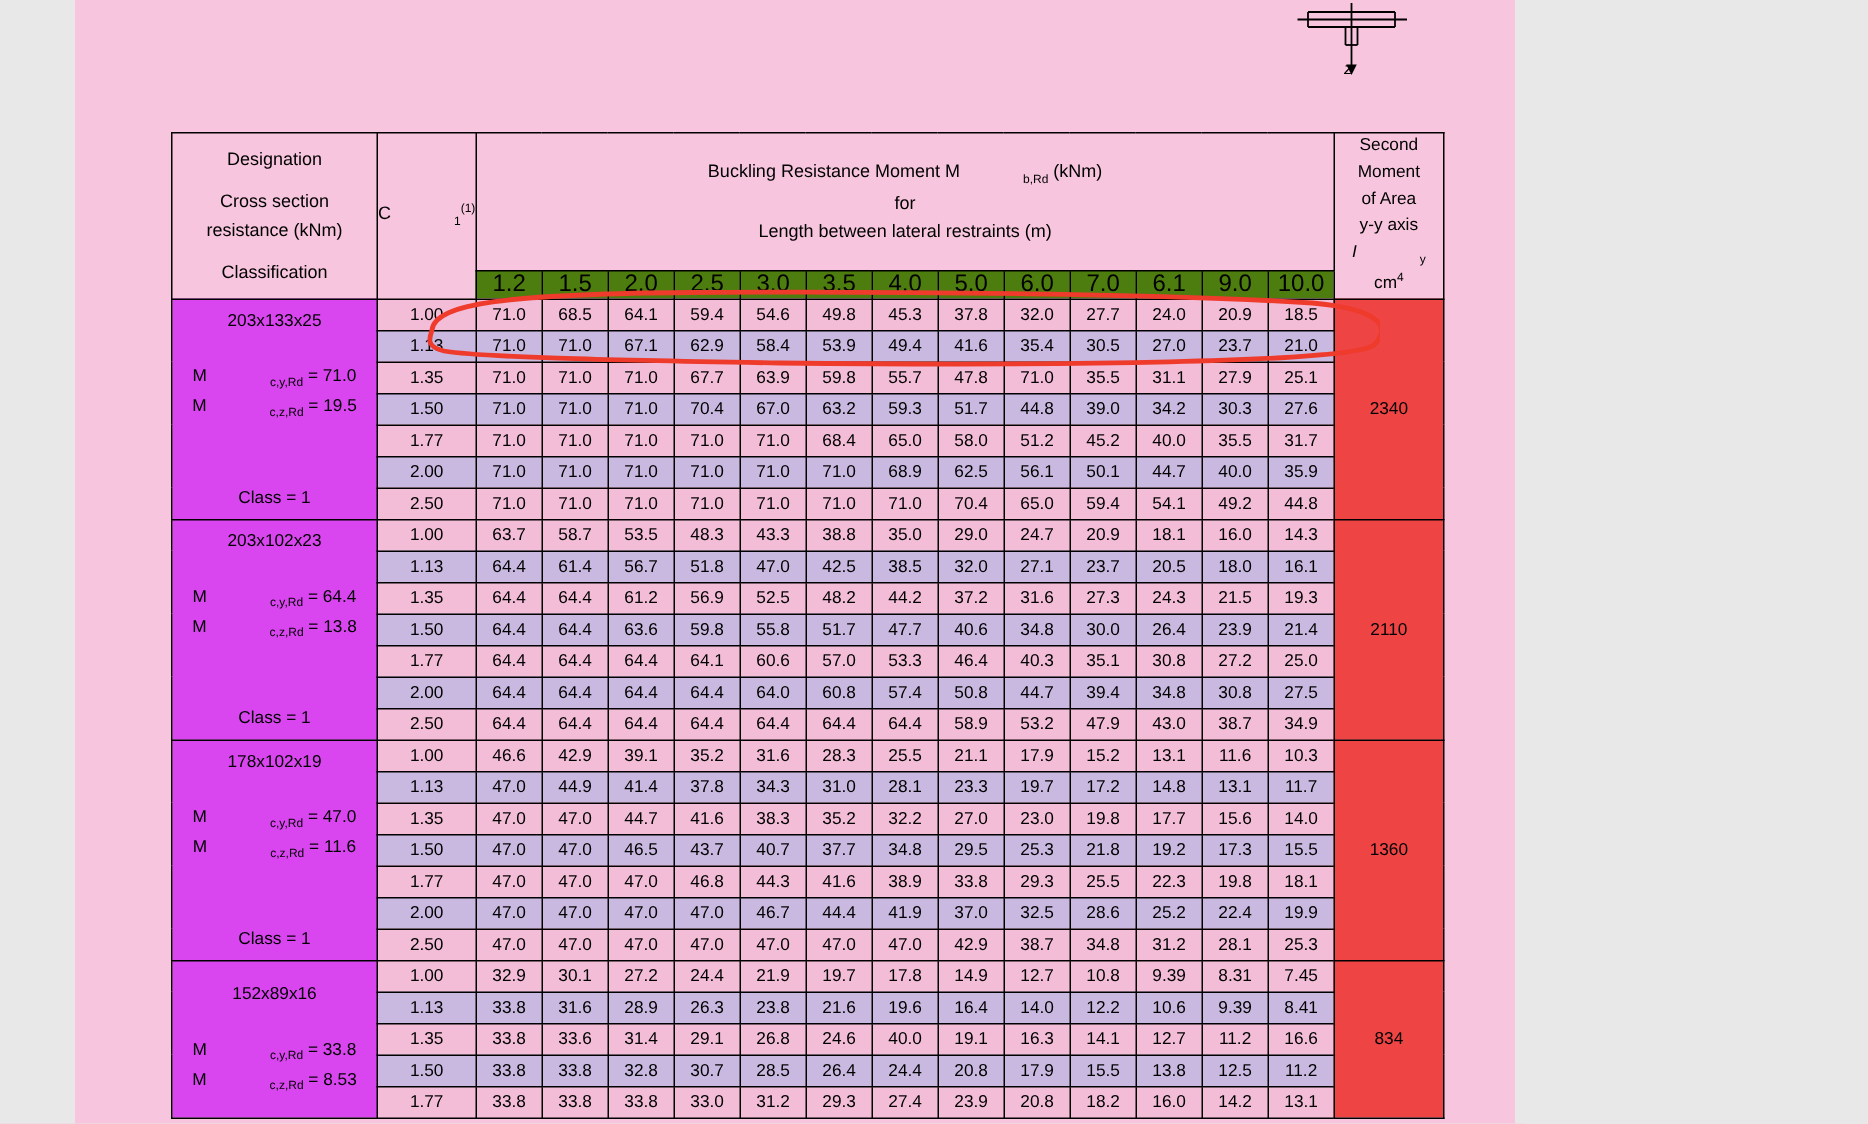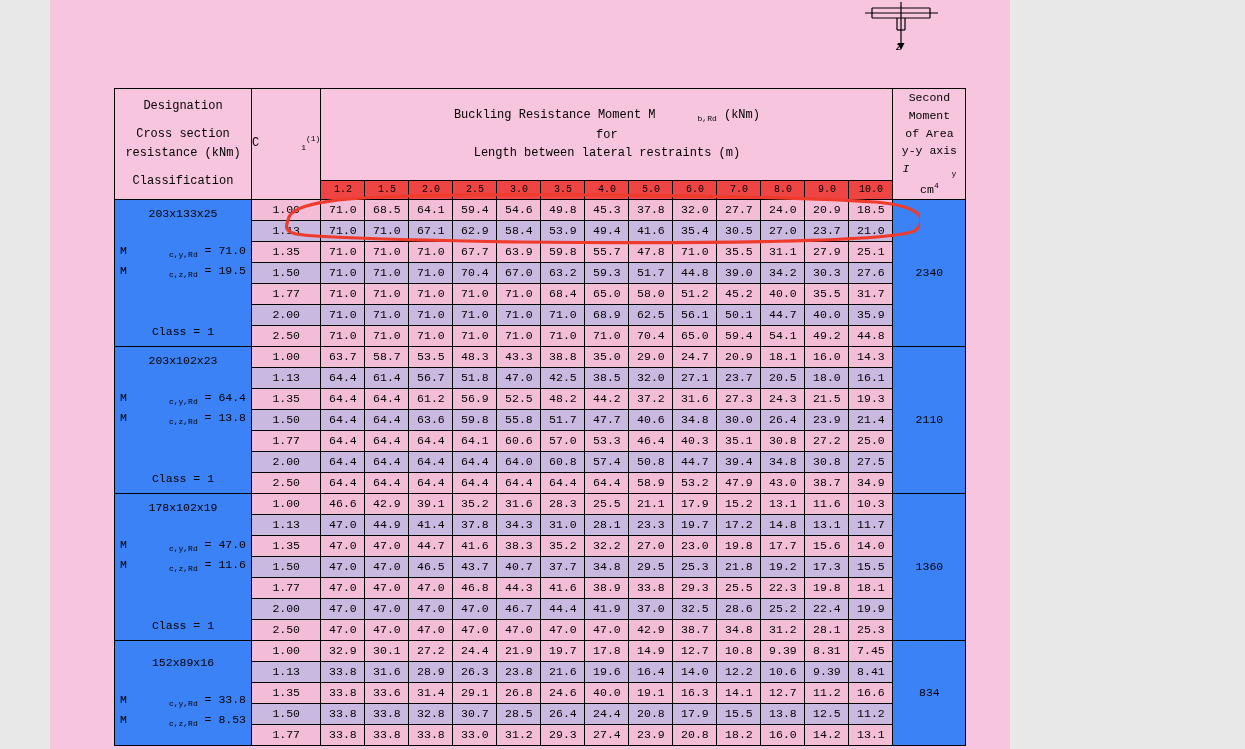--- a/index.html
+++ b/index.html
@@ -35,63 +35,62 @@
     font-style: italic;
     color: #000;
   }
   table.main {
     position: absolute;
     left: 64px;
     top: 88px;
     border-collapse: collapse;
     font-size: 11.5px;
     color: #000;
-    font-family: Liberation Mono, monospace;
   }
   table.main td, table.main th {
     border: 1px solid #000;
     padding: 0;
     text-align: center;
     vertical-align: middle;
     font-weight: normal;
   }
   .hdr {
     background: #f7c5dd;
     font-size: 12px;
     line-height: 1.55;
     padding: 2px 4px;
   }
   .hdr-desig { width: 136px; }
   .hdr-c1 { width: 60px; }
   .hdr-mb { width: 560px; }
   .hdr-second { width: 72px; font-size: 11.5px; }
   .sub-len {
-    background: #ef4444;
+    background: #4d7c0f;
     height: 18px;
     width: 43px;
-    font-size: 10px;
+    font-size: 16px;
   }
   td.desig {
-    background: #3b82f6;
+    background: #d946ef;
     text-align: left;
     padding-left: 6px;
     font-size: 11.5px;
     vertical-align: top;
   }
   td.c1 {
     width: 60px;
     font-size: 11.5px;
   }
   td.val {
     width: 43px;
     height: 20px;
     font-size: 11.5px;
   }
   td.second {
-    background: #3b82f6;
+    background: #ef4444;
     vertical-align: top;
     font-size: 11.5px;
     padding-top: 3px;
   }
   tr.light td.c1, tr.light td.val { background: #f3bdd8; }
   tr.dark  td.c1, tr.dark  td.val { background: #c9b9e0; }
   .desig-block {
     position: relative;
     height: 100%;
     line-height: 1.45;
@@ -167,21 +166,21 @@
           <th class="sub-len">1.2</th>
           <th class="sub-len">1.5</th>
           <th class="sub-len">2.0</th>
           <th class="sub-len">2.5</th>
           <th class="sub-len">3.0</th>
           <th class="sub-len">3.5</th>
           <th class="sub-len">4.0</th>
           <th class="sub-len">5.0</th>
           <th class="sub-len">6.0</th>
           <th class="sub-len">7.0</th>
-          <th class="sub-len">8.0</th>
+          <th class="sub-len">6.1</th>
           <th class="sub-len">9.0</th>
           <th class="sub-len">10.0</th>
         </tr>
     </thead>
     <tbody id="table-body">
         <tr class="light">
           <td class="desig" rowspan="7">
             <div class="desig-block">
               <div class="desig-name">203x133x25</div>
               <div class="desig-res">M<sub>c,y,Rd</sub> = 71.0</div>

